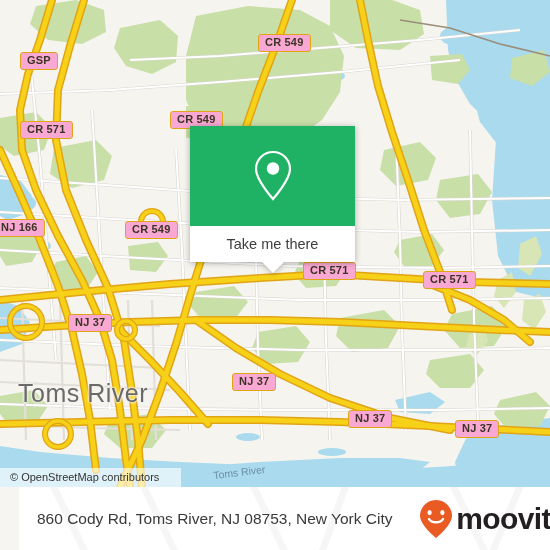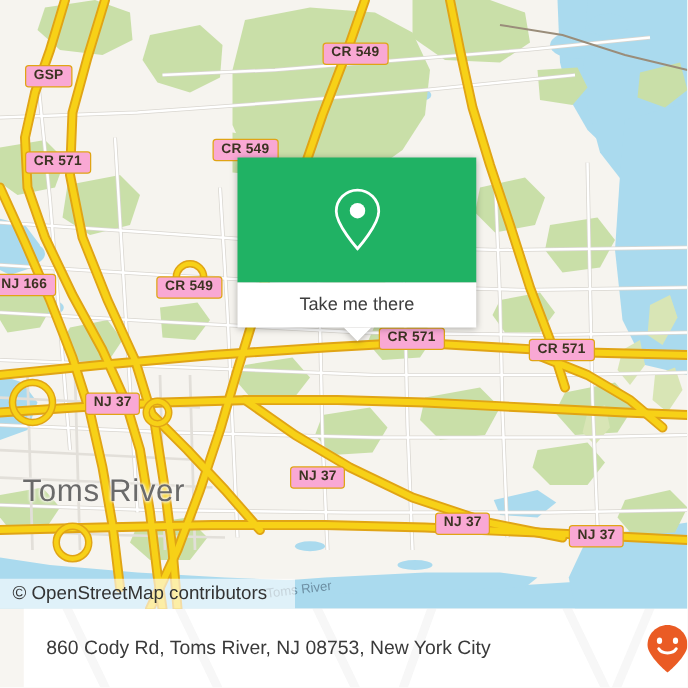--- a/index.html
+++ b/index.html
@@ -66,21 +66,21 @@
     white-space: nowrap;
     z-index: 5;
     transform: rotate(-7deg);
   }
 
   
   .popup {
     position: absolute;
     left: 190px;
     top: 126px;
-    width: 191px;
+    width: 165px;
     z-index: 20;
     filter: drop-shadow(0 1px 3px rgba(0,0,0,0.30));
   }
   .popup-head {
     background: #20b264;
     height: 100px;
     display: flex;
     align-items: center;
     justify-content: center;
   }
@@ -106,21 +106,21 @@
   }
 
   
   .attribution {
     position: absolute;
     left: 0;
     bottom: 0;
     padding: 3px 22px 4px 10px;
     background: rgba(255,255,255,0.62);
     color: #333333;
-    font-size: 15px;
+    font-size: 11px;
     font-family: "Liberation Sans", sans-serif;
     z-index: 12;
     white-space: nowrap;
   }
 
   
   .bottom-bar {
     position: absolute;
     left: 0;
     top: 487px;
@@ -387,15 +387,16 @@
 
     <div class="address">860 Cody Rd, Toms River, NJ 08753, New York City</div>
 
     <div class="brand">
       <svg width="34" height="40" viewBox="0 0 34 40">
         <path d="M17,1 C8.2,1 1,8.2 1,17 C1,26 17,39 17,39 C17,39 33,26 33,17 C33,8.2 25.8,1 17,1 Z" fill="#ea5b24"></path>
         <ellipse cx="10.6" cy="13.6" rx="2.1" ry="2.6" fill="#ffffff"></ellipse>
         <ellipse cx="23.4" cy="13.6" rx="2.1" ry="2.6" fill="#ffffff"></ellipse>
         <path d="M10,20 C12.6,24.4 21.4,24.4 24,20" stroke="#ffffff" stroke-width="2.4" fill="none" stroke-linecap="round"></path>
       </svg>
+      <span class="brand-word">moovit</span>
     </div>
   </div>
 </div>
 
 </body></html>

